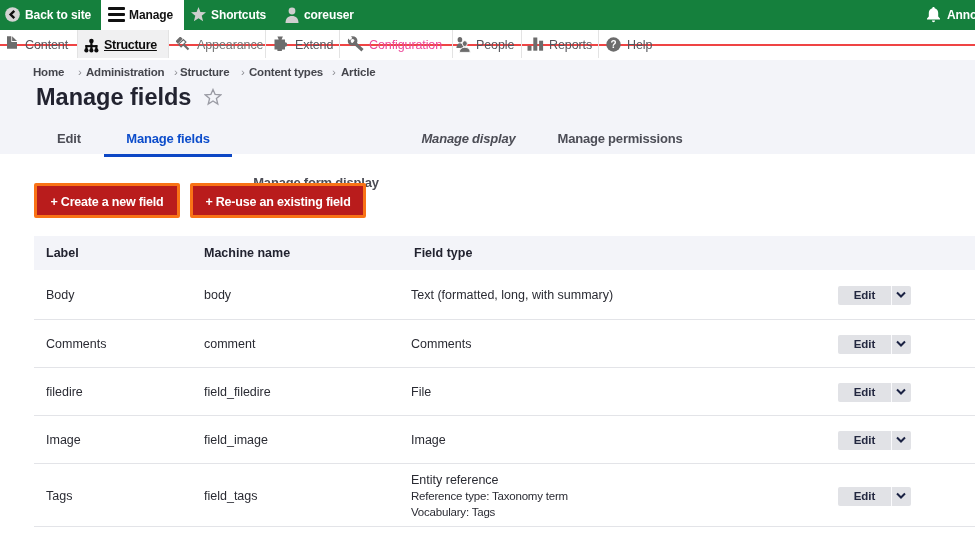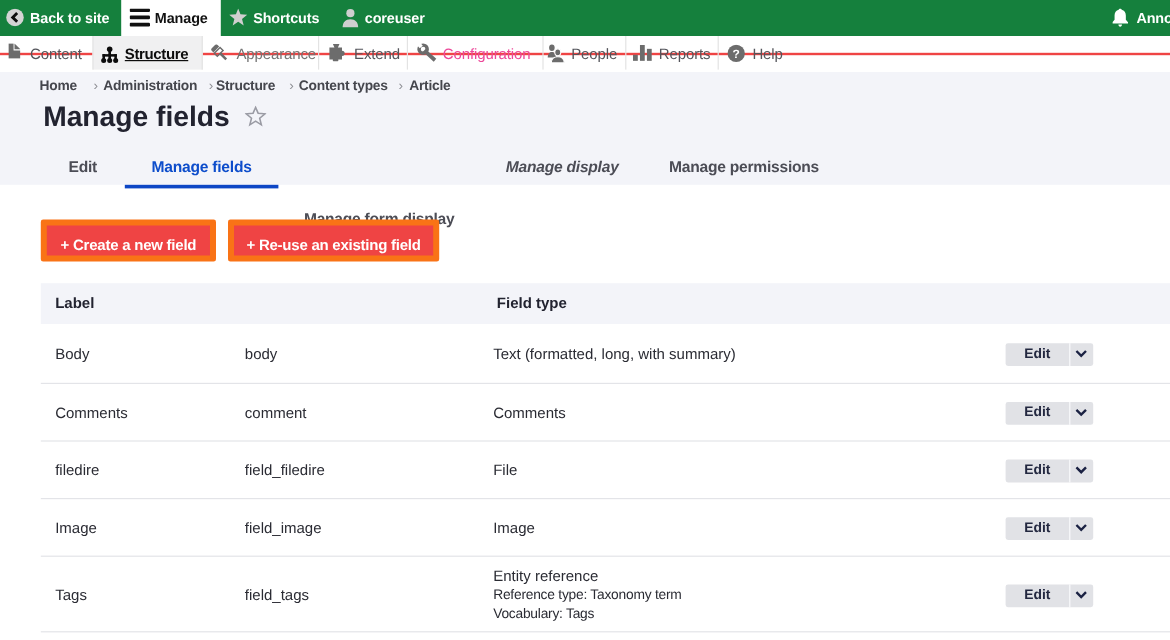--- a/index.html
+++ b/index.html
@@ -27,21 +27,21 @@
   letter-spacing:-0.2px; color:#45464d; }
 #crumbs .sep { padding:0; }
 #crumbs .sep { color:#8e8f95; font-weight:normal; padding:0 7px; }
 #title { position:absolute; left:36px; top:82px; font-size:23.5px; line-height:30px; font-weight:bold; color:#222330;
   letter-spacing:0px; }
 .tab { position:absolute; top:0; height:31px; font-size:13px; letter-spacing:-0.2px; font-weight:bold; color:#4c4d56;
   line-height:26px; text-align:center; }
 .tab.active { color:#0d4dcb; border-bottom:3px solid #0d47c5; }
 
 
-.bluebtn { position:absolute; top:183px; height:35px; background:#ef4444; color:#fff; border:5px solid #f97316;
+.bluebtn { position:absolute; top:183px; height:35px; background:#b91c1c; color:#fff; border:3px solid #f97316;
   font-weight:bold; font-size:12.5px; letter-spacing:-0.2px; line-height:33px; text-align:center; border-radius:2px; }
 
 
 #tbl { position:absolute; left:34px; top:236px; width:941px; }
 #thead { position:absolute; left:0; top:0; width:941px; height:34px; background:#f3f4f9; }
 #thead .th { position:absolute; top:0; height:34px; line-height:34px; font-size:12.5px;
   font-weight:bold; color:#222330; }
 .row { position:absolute; left:0; width:941px; border-bottom:1px solid #e3e4e8; }
 .cell { position:absolute; font-size:12.5px; color:#2a2b33; }
 .editbtn { position:absolute; left:804px; width:73px; height:19px; background:#e1e2e6;
@@ -184,20 +184,21 @@
 <div class="tab" style="left:232px; top:126px; width:168px;margin-top:44px;">Manage form display</div>
 <div class="tab" style="left:400px; top:126px; width:137px;font-style:italic;">Manage display</div>
 <div class="tab" style="left:537px; top:126px; width:166px;">Manage permissions</div>
 
 <div class="bluebtn" style="left:34px; width:146px;">+ Create a new field</div>
 <div class="bluebtn" style="left:190px; width:176px;">+ Re-use an existing field</div>
 
 <div id="tbl">
   <div id="thead">
     <span class="th" style="left:12px;">Label</span>
+    <span class="th" style="left:170px;">Machine name</span>
     <span class="th" style="left:380px;">Field type</span>
   </div>
 
   <div class="row" style="top:34px; height:50px;">
     <span class="cell" style="left:12px; top:18px;">Body</span>
     <span class="cell" style="left:170px; top:18px;">body</span>
     <span class="cell" style="left:377px; top:18px;">Text (formatted, long, with summary)</span>
     <div class="editbtn" style="top:16px;">
       <span class="elabel">Edit</span>
       <svg width="10" height="8" viewBox="0 0 10 8">

